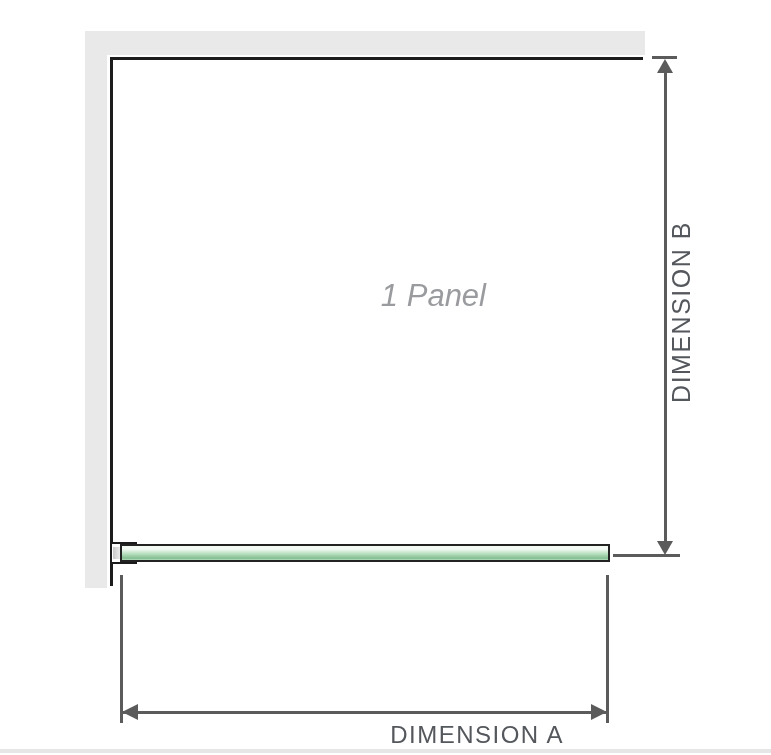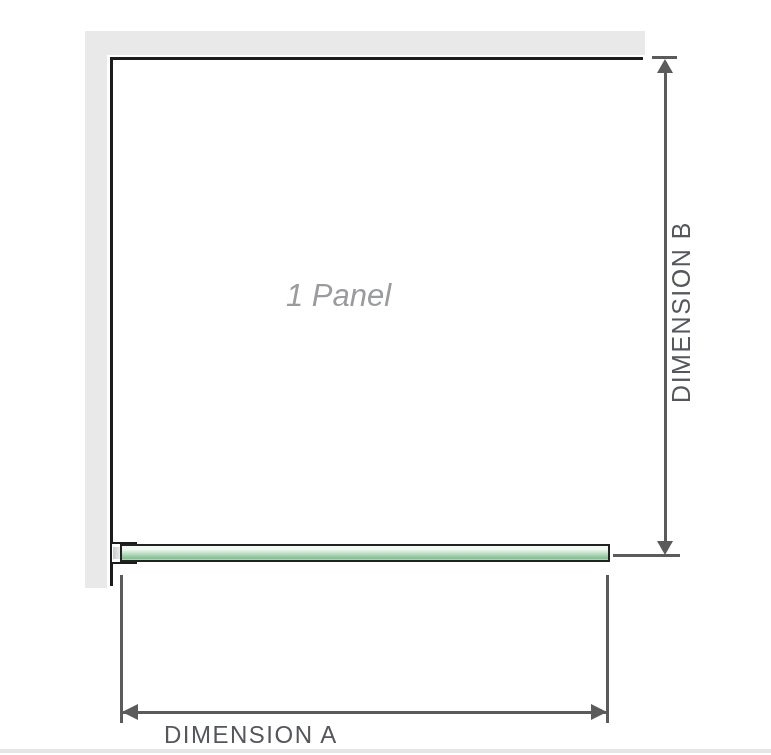--- a/index.html
+++ b/index.html
@@ -27,21 +27,21 @@
          background:linear-gradient(90deg, var(--clamp-shade), #f6f6f6);}
 
   
   .glass{left:120px;top:544px;width:490px;height:18px;box-sizing:border-box;
          border:2px solid var(--glass-border);
          background:linear-gradient(180deg, var(--glass-light) 0%, var(--glass-light) 22%,
                      var(--glass-mid) 55%, var(--glass-dark) 88%, var(--glass-mid) 100%);}
 
   
   .panel-label{left:286px;top:278px;width:200px;height:36px;line-height:36px;
-         text-align:left;font-style:italic;font-size:31px;font-weight:400;
+         text-align:right;font-style:italic;font-size:31px;font-weight:400;
          color:var(--panel-label-color);}
 
   
   .dimB-line{left:663.5px;top:62px;width:3px;height:486px;background:var(--dimension-line);}
   .dimB-tick-top{left:652px;top:56px;width:25px;height:3px;background:var(--dimension-line);}
   .dimB-tick-bottom{left:613px;top:554px;width:67px;height:3px;background:var(--dimension-line);}
   .arrow-up{left:657px;top:59px;width:0;height:0;
          border-left:8px solid transparent;border-right:8px solid transparent;
          border-bottom:14px solid var(--dimension-line);}
   .arrow-down{left:657px;top:541px;width:0;height:0;
@@ -55,21 +55,21 @@
   .extA-left{left:119.5px;top:575px;width:3px;height:148px;background:var(--dimension-line);}
   .extA-right{left:606px;top:575px;width:3px;height:148px;background:var(--dimension-line);}
   .dimA-line{left:123px;top:711px;width:483px;height:3px;background:var(--dimension-line);}
   .arrow-left{left:122px;top:704px;width:0;height:0;
          border-top:8px solid transparent;border-bottom:8px solid transparent;
          border-right:16px solid var(--dimension-line);}
   .arrow-right{left:591px;top:704px;width:0;height:0;
          border-top:8px solid transparent;border-bottom:8px solid transparent;
          border-left:16px solid var(--dimension-line);}
   .dimA-label{left:164px;top:722px;width:400px;height:26px;line-height:26px;
-         text-align:left;font-size:24px;letter-spacing:1.5px;color:var(--dimension-label);}
+         text-align:right;font-size:24px;letter-spacing:1.5px;color:var(--dimension-label);}
 
   
   .bottom-divider{left:0;top:749px;width:771px;height:4px;background:var(--footer-divider);}
 </style>
 </head>
 <body>
 
 <div class="canvas">
 
   <div class="abs wall-top"></div>

